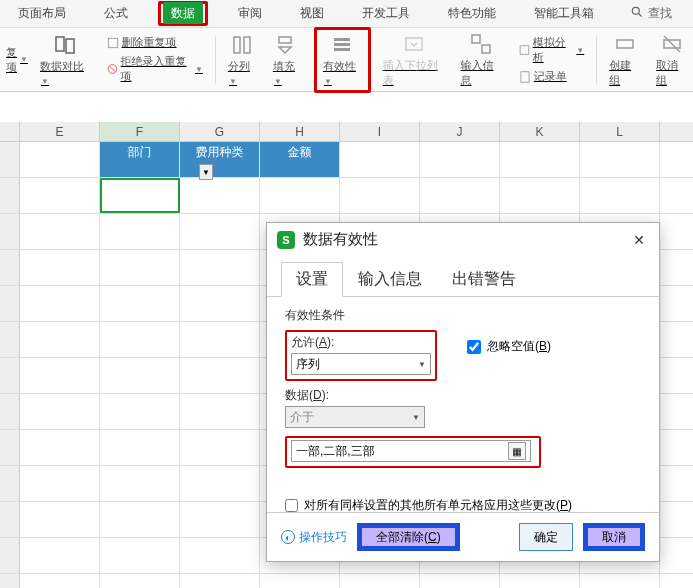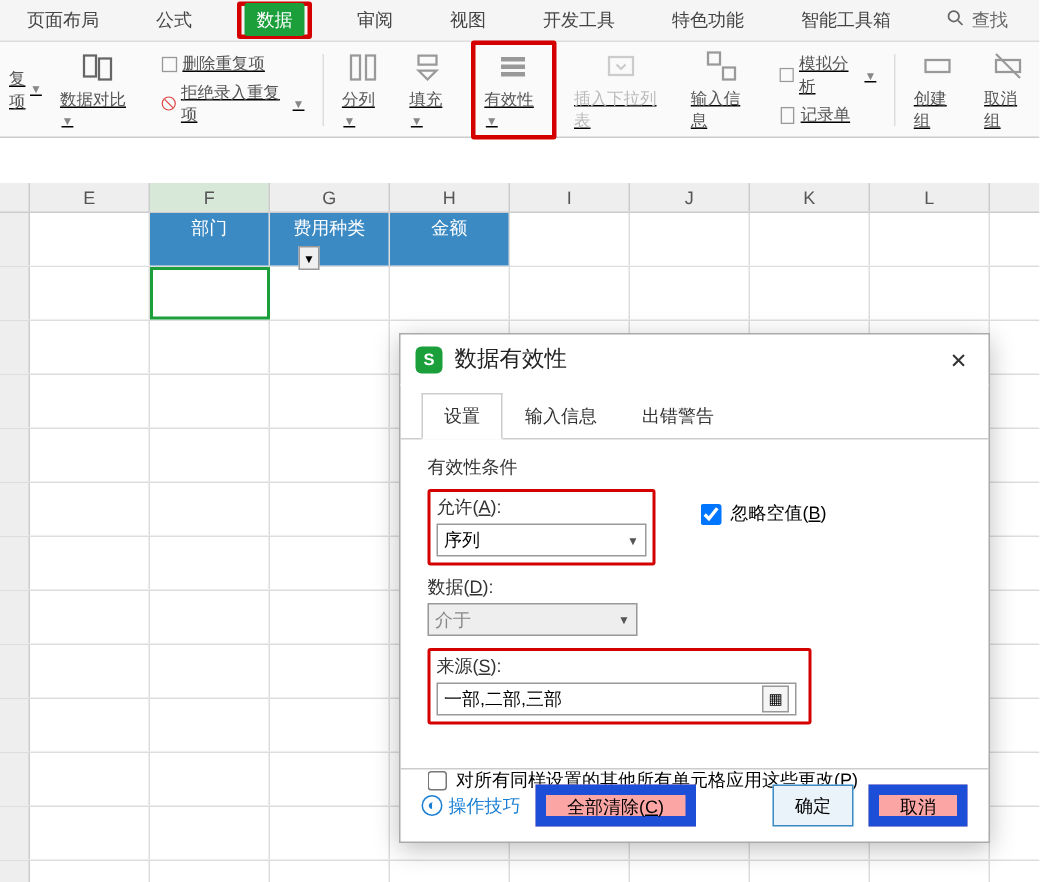--- a/index.html
+++ b/index.html
@@ -36,40 +36,40 @@
   .cell.sel { border: 2px solid #1a9f3b; }
   .dd-handle { width: 14px; height: 16px; border: 1px solid #999; background: #f0f0f0; display: inline-flex; align-items: center; justify-content: center; font-size: 8px; position: absolute; top: 22px; left: 199px; }
 
   
   .dialog { position: absolute; left: 266px; top: 222px; width: 394px; height: 340px; background: #fff; border: 1px solid #aaa; box-shadow: 0 4px 16px rgba(0,0,0,0.25); }
   .dlg-title { display: flex; align-items: center; height: 34px; padding: 0 10px; border-bottom: 1px solid #fff; }
   .dlg-logo { width: 18px; height: 18px; background: #1a9f3b; border-radius: 4px; margin-right: 8px; display: flex; align-items: center; justify-content: center; color: #fff; font-size: 11px; font-weight: bold; }
   .dlg-title-text { flex: 1; font-size: 15px; color: #222; }
   .dlg-close { width: 20px; height: 20px; text-align: center; line-height: 20px; font-size: 14px; color: #333; cursor: pointer; }
   .dlg-tabs { display: flex; padding: 4px 14px 0 14px; gap: 0; border-bottom: 1px solid #ccc; }
-  .dlg-tab { padding: 6px 14px; font-size: 12px; color: #333; border: 1px solid transparent; position: relative; top: 1px; cursor: pointer; }
+  .dlg-tab { padding: 6px 14px; font-size: 16px; color: #333; border: 1px solid transparent; position: relative; top: 1px; cursor: pointer; }
   .dlg-tab.active { border: 1px solid #ccc; border-bottom: 1px solid #fff; background: #fff; }
   .dlg-body { padding: 10px 18px; }
   .section-label { font-size: 12px; color: #333; margin-bottom: 6px; }
   .field-group { margin-bottom: 8px; }
   .field-label { font-size: 12px; color: #333; margin-bottom: 2px; }
   .combo { display: flex; align-items: center; width: 140px; height: 22px; border: 1px solid #999; background: #fff; padding: 0 4px; justify-content: space-between; font-size: 12px; }
   .combo.disabled { background: #eee; color: #888; }
   .combo .caret { font-size: 8px; color: #555; }
   .row-flex { display: flex; align-items: flex-start; gap: 30px; }
   .checkbox-line { display: flex; align-items: center; gap: 6px; font-size: 12px; margin-bottom: 8px; }
   .checkbox-line input { width: 14px; height: 14px; }
   .source-box { display: flex; align-items: center; width: 240px; height: 22px; border: 1px solid #999; padding: 0 4px; justify-content: space-between; font-size: 12px; }
   .source-btn { width: 18px; height: 18px; border: 1px solid #999; background: #f5f5f5; display: inline-flex; align-items: center; justify-content: center; font-size: 10px; }
   .hi-box { border: 2px solid #d40000; padding: 2px 4px 4px 4px; margin-bottom: 6px; border-radius: 2px; }
   .dlg-footer { position: absolute; bottom: 0; left: 0; right: 0; border-top: 1px solid #ccc; padding: 10px 14px; display: flex; align-items: center; gap: 10px; }
   .op-tips { color: #1a7fd4; display: flex; align-items: center; gap: 4px; font-size: 12px; }
   .op-tips-icon { width: 14px; height: 14px; border: 1px solid #1a7fd4; border-radius: 50%; display: inline-flex; align-items: center; justify-content: center; font-size: 10px; }
   .spacer { flex: 1; }
-  .btn { height: 28px; padding: 0 14px; border: 7px solid #1d4ed8; background: #fca5a5; font-size: 12px; cursor: pointer; }
+  .btn { height: 28px; padding: 0 14px; border: 5px solid #1d4ed8; background: #c4b5fd; font-size: 12px; cursor: pointer; }
   .btn.primary { border: 1px solid #3b8ac4; background: #eaf2fa; }
   .apply-line { display: flex; gap: 6px; font-size: 12px; margin-top: 29px; }
   .underline { text-decoration: underline; }
 </style>
 </head>
 <body>
 
 <div class="tabs">
   <span class="tab">页面布局</span>
   <span class="tab">公式</span>
@@ -474,21 +474,20 @@
       </div>
       <div style="padding-top:8px;">
         <label class="checkbox-line">
           <input type="checkbox" checked="" style="">
           <span>忽略空值(<span class="underline">B</span>)</span>
         </label>
       </div>
     </div>
 
     <div class="hi-box" style="width:256px;">
-      <div class="field-label"><span>来源(<span class="underline">S</span>):</span></div>
       <div class="source-box">
         <span>一部,二部,三部</span>
         <span class="source-btn">▦</span>
       </div>
     </div>
 
     <label class="apply-line">
       <input type="checkbox" style="">
       <span>对所有同样设置的其他所有单元格应用这些更改(<span class="underline">P</span>)</span>
     </label>

